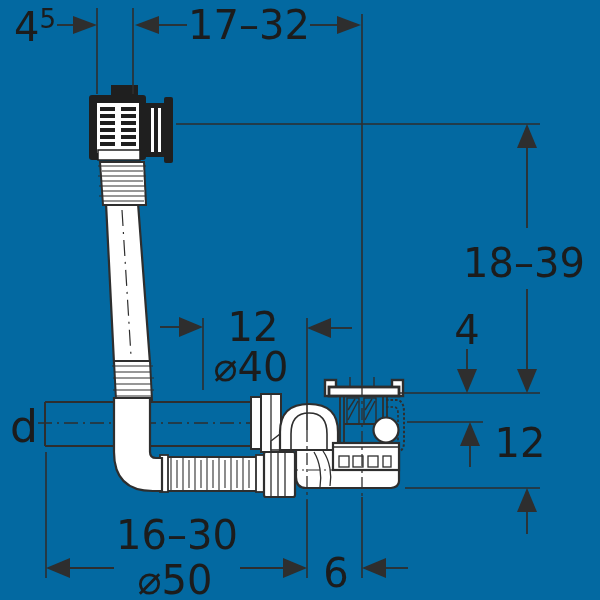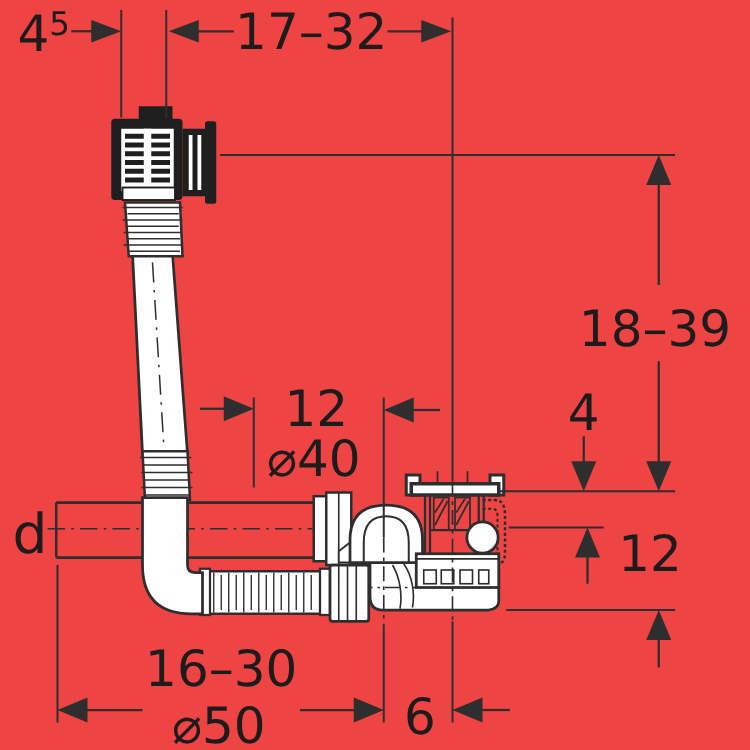--- a/index.html
+++ b/index.html
@@ -1,17 +1,17 @@
 <!DOCTYPE html>
 <html><head>
 <meta charset="utf-8">
 <style>
   html,body{margin:0;padding:0;background:#ffffff;}
   .stage{
-    position:relative;width:600px;height:600px;background:#ef4444;
+    position:relative;width:600px;height:600px;background:#0369a1;
     font-family:"DejaVu Sans","Liberation Sans",sans-serif;
     overflow:hidden;
   }
   svg{display:block;}
   text{
     font-family:"DejaVu Sans","Liberation Sans",sans-serif;
     fill:#1c1c1c;
   }
   .dim{font-size:40px;}
   .dim-sup{font-size:26px;}

